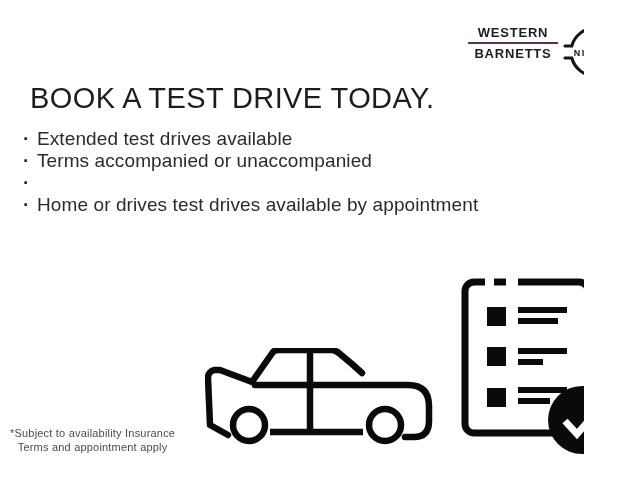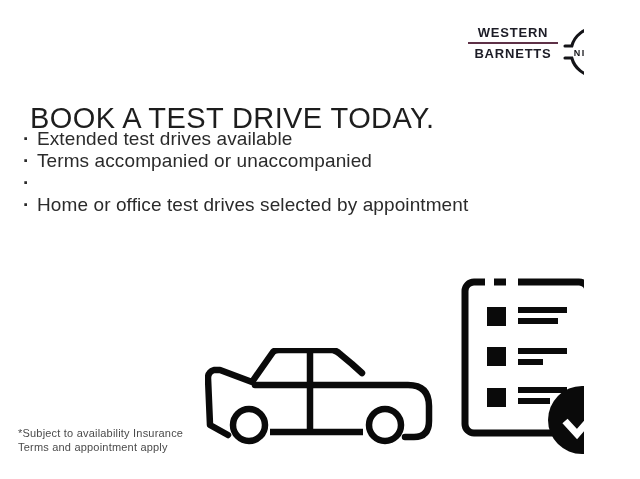--- a/index.html
+++ b/index.html
@@ -55,21 +55,20 @@
   
   .headline {
     position: absolute;
     left: 30px;
     top: 82px;
     font-size: 29px;
     letter-spacing: 0.4px;
     font-weight: 400;
     color: #1d1d1d;
     white-space: nowrap;
-    margin-top: 20px;
   }
   .bullets {
     position: absolute;
     left: 23px;
     top: 128px;
     list-style: none;
   }
   .bullets li {
     display: flex;
     align-items: baseline;
@@ -97,26 +96,27 @@
     position: absolute;
     left: 458px;
     top: 272px;
     width: 165px;
     height: 190px;
   }
 
   
   .disclaimer {
     position: absolute;
-    left: 18px;
+    left: 10px;
     top: 426px;
     font-size: 11px;
     line-height: 14px;
     letter-spacing: 0.2px;
     color: #4b4b4b;
+    text-align: center;
   }
 </style>
 </head>
 <body>
 
 <div class="canvas">
 
   <div class="dealer-logo">
     <div class="line1">WESTERN</div>
     <div class="dealer-divider"></div>
@@ -140,21 +140,21 @@
     </li>
     <li>
       <span class="dot">·</span>
       <span>Terms accompanied or unaccompanied</span>
     </li>
     <li>
       <span class="dot">·</span>
     </li>
     <li>
       <span class="dot">·</span>
-      <span>Home or office test drives selected by appointment</span>
+      <span>Home or drives test drives available by appointment</span>
     </li>
   </ul>
 
   <svg class="car-illustration" viewBox="0 0 230 102" aria-hidden="true">
     <g fill="none" stroke="#0a0a0a" stroke-width="6.5">
 
       <path d="M23,87 L5,77 L3,30 Q3,24 9,22 L15,22 L47,34 L68,4 Q70,2 74,2 L128,2 Q132,3 135,6 L147,16 L157,25" stroke-linejoin="round" stroke-linecap="round"></path>
 
       <path d="M50,37 L203,37 Q224,37 224,58 L224,73 Q224,89 209,89 L200,89" stroke-linejoin="round" stroke-linecap="round"></path>
 

